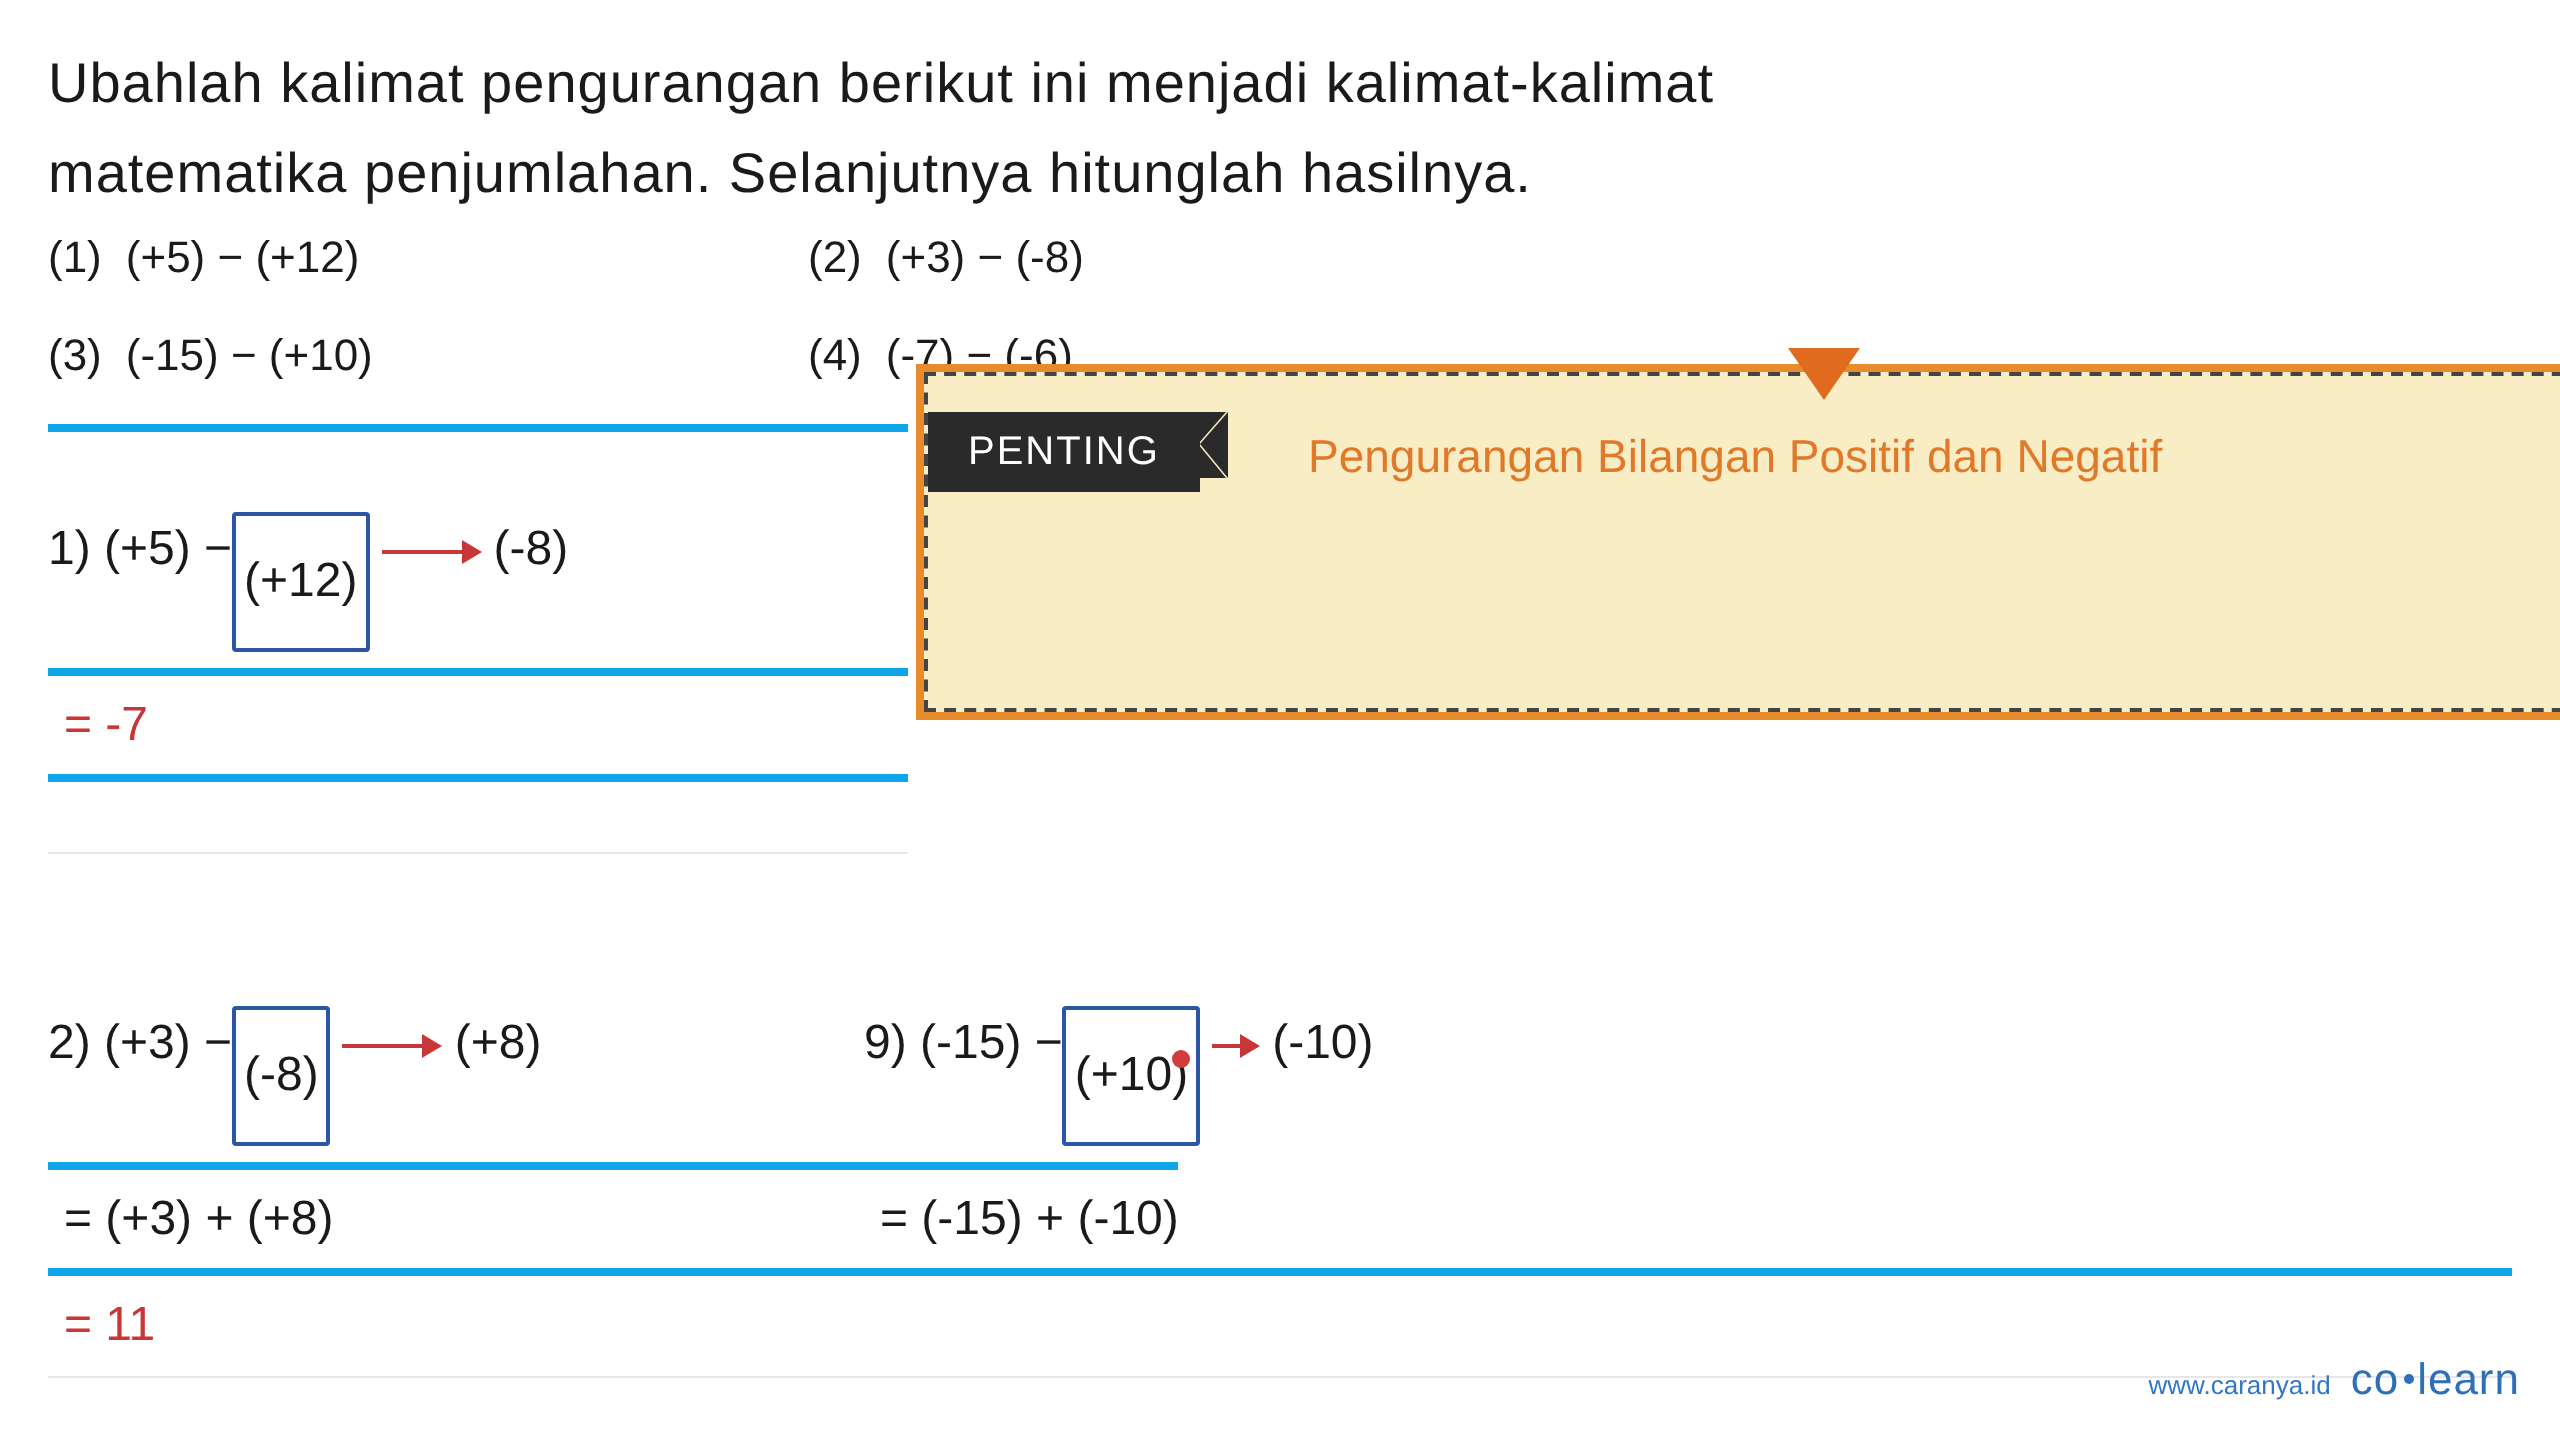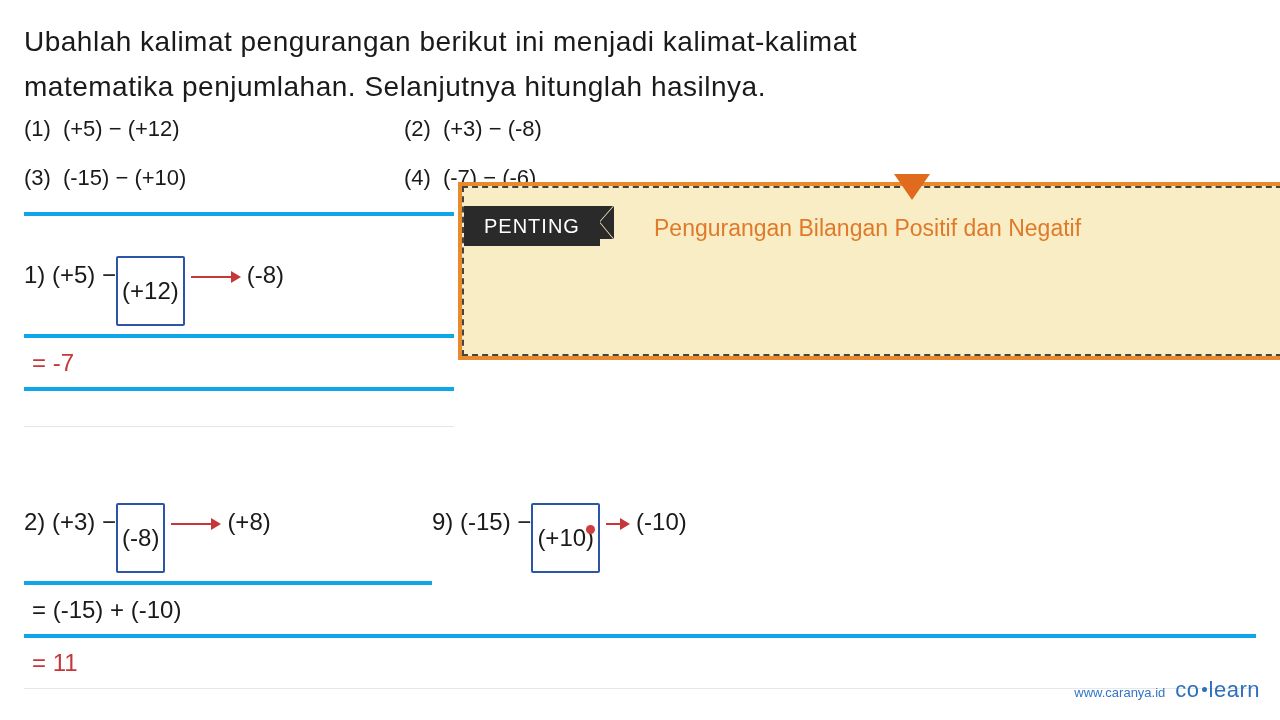--- a/index.html
+++ b/index.html
@@ -250,20 +250,23 @@
         <span>9) (-15) − </span>
         <span class="boxed">(+10)</span>
         <span class="arrow-red arrow-short"><span class="shaft"></span><span class="head"></span></span>
         <span>(-10)</span>
       </div>
     </div>
   </div>
 
   <div class="row-2col">
     <div>
+      <div class="rule-line indent">= (+3) + (+8)</div>
+    </div>
+    <div>
       <div class="rule-line indent">= (-15) + (-10)</div>
     </div>
   </div>
 
   <div class="rule-line indent red-text">= 11</div>
 
   <div class="full-rule"></div>
   <div class="full-rule" style="border-bottom:1px solid #e7e7e9"></div>
 
 </div>

